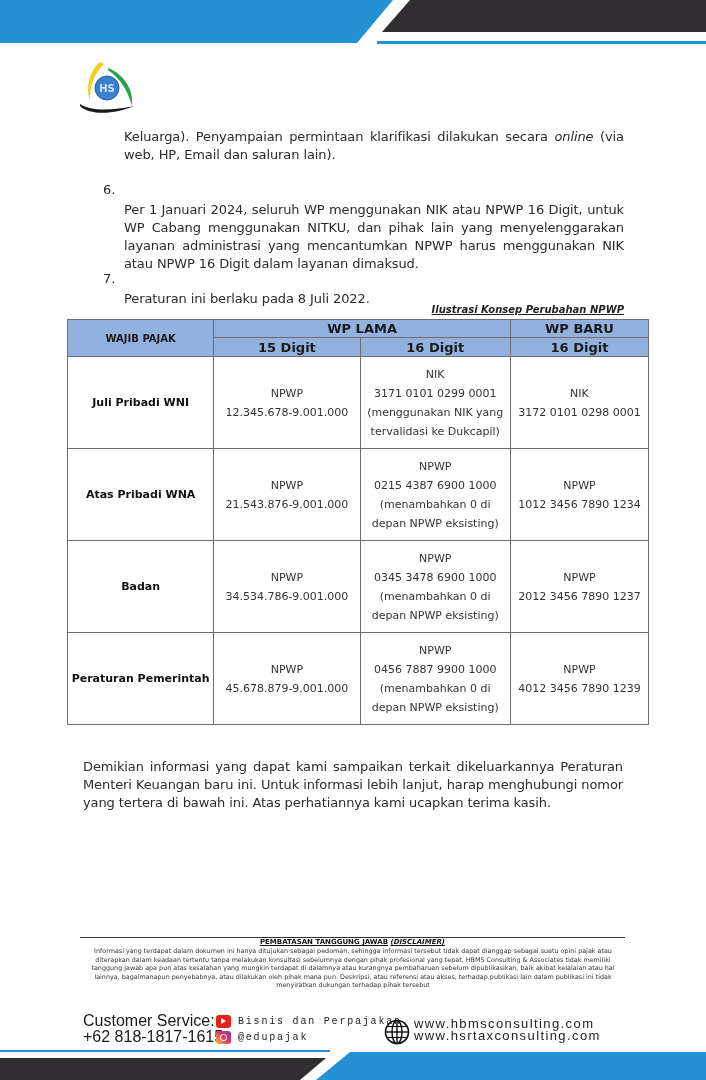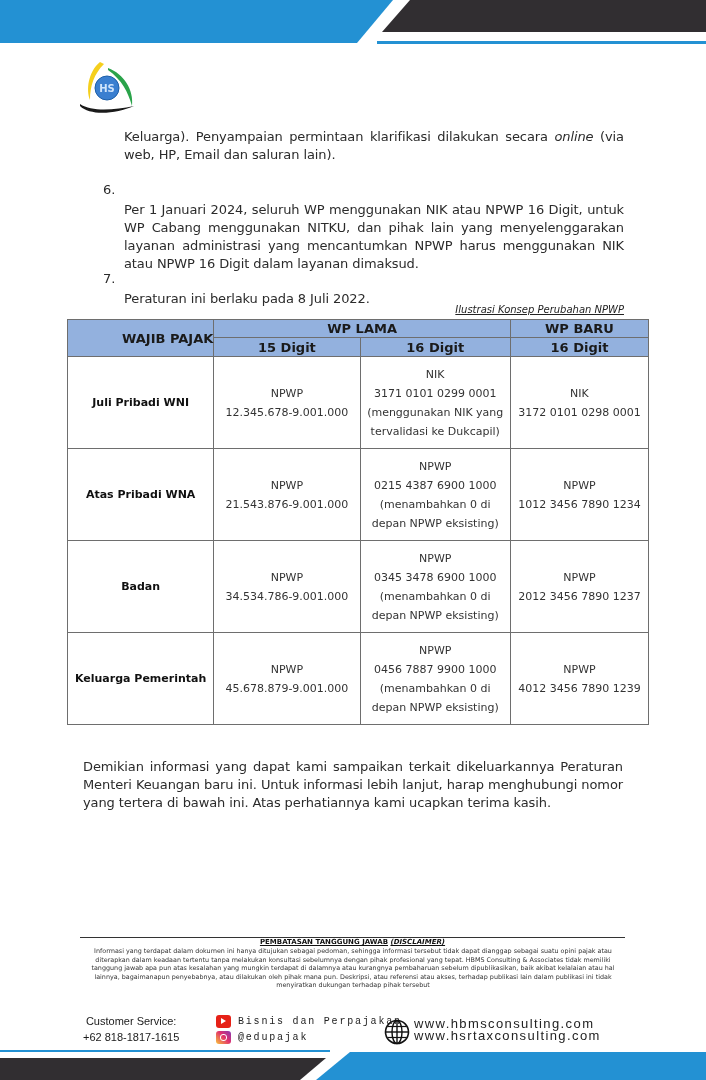--- a/index.html
+++ b/index.html
@@ -24,41 +24,41 @@
   .logo { left: 78px; top: 56px; width: 62px; height: 58px; }
 
   .para { font-size: 13px; line-height: 18px; text-align: justify; letter-spacing: -0.1px; }
   .p-cont { left: 124px; top: 128px; width: 500px; }
   .li { left: 103px; width: 521px; display: flex; }
   .li .num { width: 21px; flex: none; }
   .li .txt { flex: 1; text-align: justify; margin-top: 20px; }
   .li6 { top: 181px; }
   .li7 { top: 270px; }
 
-  .caption { right: 82px; top: 304px; font-size: 10px; font-weight: normal; font-style: italic; text-decoration: underline; color: #222; text-align: center; }
+  .caption { right: 82px; top: 304px; font-size: 10px; font-weight: bold; font-style: italic; text-decoration: underline; color: #222; text-align: center; }
 
   table.npwp { position: absolute; left: 67px; top: 319px; width: 582px; border-collapse: collapse; font-size: 11px; }
   table.npwp th, table.npwp td { border: 1px solid #6e6e6e; text-align: center; padding: 0; }
   table.npwp th { background: #93b1de; color: #1a1a1a; font-weight: bold; font-size: 13px; }
   table.npwp th.h1 { height: 17px; }
   table.npwp th.h2 { height: 18px; }
-  table.npwp th.wp { font-size: 13px; text-align: right; }
+  table.npwp th.wp { font-size: 10px; }
   table.npwp td { height: 91px; line-height: 19px; color: #333; }
   table.npwp td.cat { font-weight: bold; color: #111; font-size: 11px; }
   .c1 { width: 146px; } .c2 { width: 146px; } .c3 { width: 150px; } .c4 { width: 138px; }
 
   .p-closing { left: 83px; top: 758px; width: 540px; }
 
   .disc-rule { left: 80px; top: 937px; width: 545px; height: 1px; background: #333; }
   .disc-title { left: 80px; top: 938px; width: 545px; text-align: center; font-size: 7px; font-weight: bold; color: #111; }
   .disc-title .it { font-style: italic; text-decoration: underline; }
   .disc-title .u { text-decoration: underline; }
   .disc-body { left: 84px; top: 947px; width: 538px; text-align: center; font-size: 6.4px; line-height: 8.6px; color: #333; }
 
-  .cs { left: 83px; top: 1013px; font-family: "Liberation Sans", sans-serif; font-size: 11px; line-height: 16px; color: #1a1a1a; text-align: center; }
+  .cs { left: 83px; top: 1013px; font-family: "Liberation Sans", sans-serif; font-size: 16px; line-height: 16px; color: #1a1a1a; }
   .social { left: 216px; top: 1013px; }
   .srow { display: flex; align-items: center; height: 16px; }
   .srow .ic { width: 15px; height: 13px; border-radius: 3px; margin-right: 7px; display: flex; align-items: center; justify-content: center; }
   .yt { background: #e62117; }
   .yt-tri { width: 0; height: 0; border-left: 5px solid #fff; border-top: 3px solid transparent; border-bottom: 3px solid transparent; }
   .ig { background: linear-gradient(45deg, #f9c43a, #e1306c 55%, #833ab4); }
   .ig-in { width: 7px; height: 7px; border: 1.5px solid #fff; border-radius: 3px; box-sizing: border-box; }
   .srow .lbl { font-family: Liberation Mono, monospace; font-size: 10px; letter-spacing: 1.8px; color: #222; }
   .globe { left: 384px; top: 1019px; width: 26px; height: 26px; }
   .web { left: 414px; top: 1018px; font-family: Liberation Sans, sans-serif; font-size: 13px; letter-spacing: 1.4px; line-height: 12px; color: #222; }
@@ -151,21 +151,21 @@
           <div>0345 3478 6900 1000</div>
           <div>(menambahkan 0 di</div>
           <div>depan NPWP eksisting)</div>
         </td>
         <td>
           <div>NPWP</div>
           <div>2012 3456 7890 1237</div>
         </td>
       </tr>
       <tr>
-        <td class="cat">Keluarga Pemerintah</td>
+        <td class="cat">Peraturan Pemerintah</td>
         <td>
           <div>NPWP</div>
           <div>45.678.879-9.001.000</div>
         </td>
         <td>
           <div>NPWP</div>
           <div>0456 7887 9900 1000</div>
           <div>(menambahkan 0 di</div>
           <div>depan NPWP eksisting)</div>
         </td>

